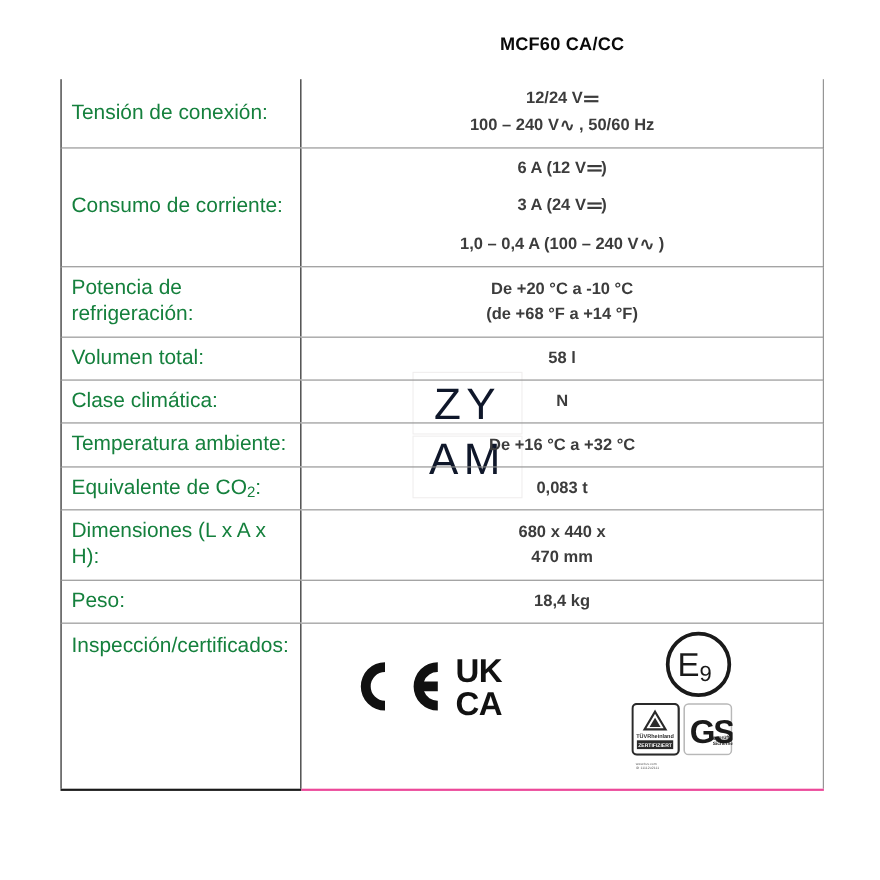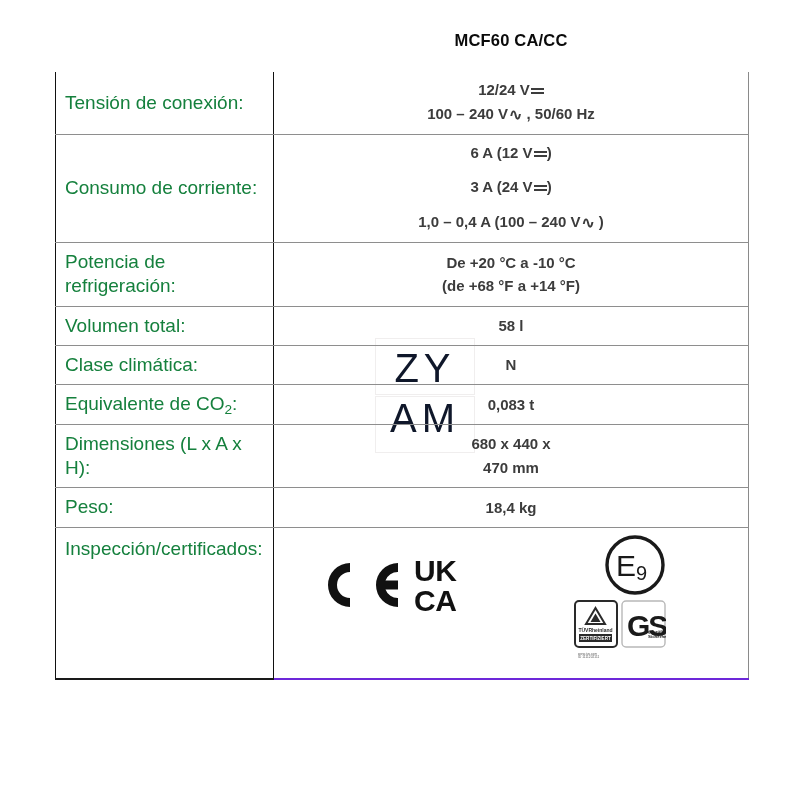--- a/index.html
+++ b/index.html
@@ -154,21 +154,21 @@
   .sym-ac {
     font-size: 1.05em;
     vertical-align: -0.07em;
     padding-left: 1px;
   }
 
   
   td.cert-cell {
     border-left: 1.5px solid #111111;
     border-right: 1.5px solid #8a8a8a;
-    border-bottom: 2px solid #6d28d9;
+    border-bottom: 2px solid #ec4899;
     height: 150px;
     position: relative;
   }
   .cert-wrap {
     position: relative;
     width: 100%;
     height: 150px;
   }
   .ce-ukca {
     position: absolute;
@@ -249,20 +249,24 @@
       <tr class="data-row">
         <td class="cell-label">Volumen total:</td>
         <td class="cell-value">58 l</td>
       </tr>
 
       <tr class="data-row">
         <td class="cell-label">Clase climática:</td>
         <td class="cell-value">N</td>
       </tr>
 
+      <tr class="data-row">
+        <td class="cell-label">Temperatura ambiente:</td>
+        <td class="cell-value">De +16 °C a +32 °C</td>
+      </tr>
 
 
       <tr class="data-row">
         <td class="cell-label">Equivalente de CO<sub>2</sub>:</td>
         <td class="cell-value">0,083 t</td>
       </tr>
 
 
       <tr class="data-row">
         <td class="cell-label">Dimensiones (L x A x H):</td>

